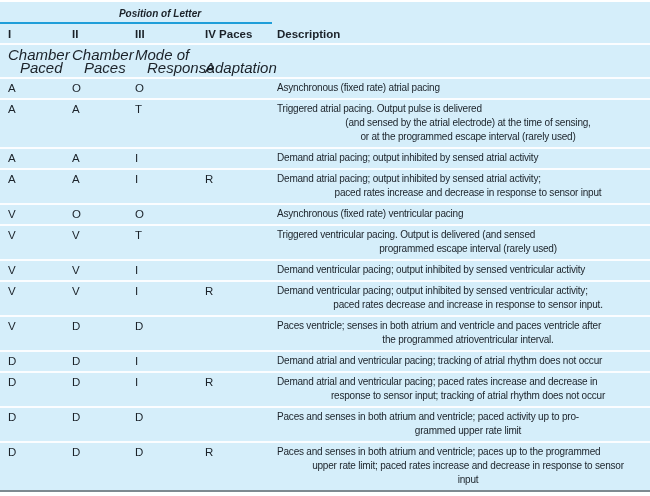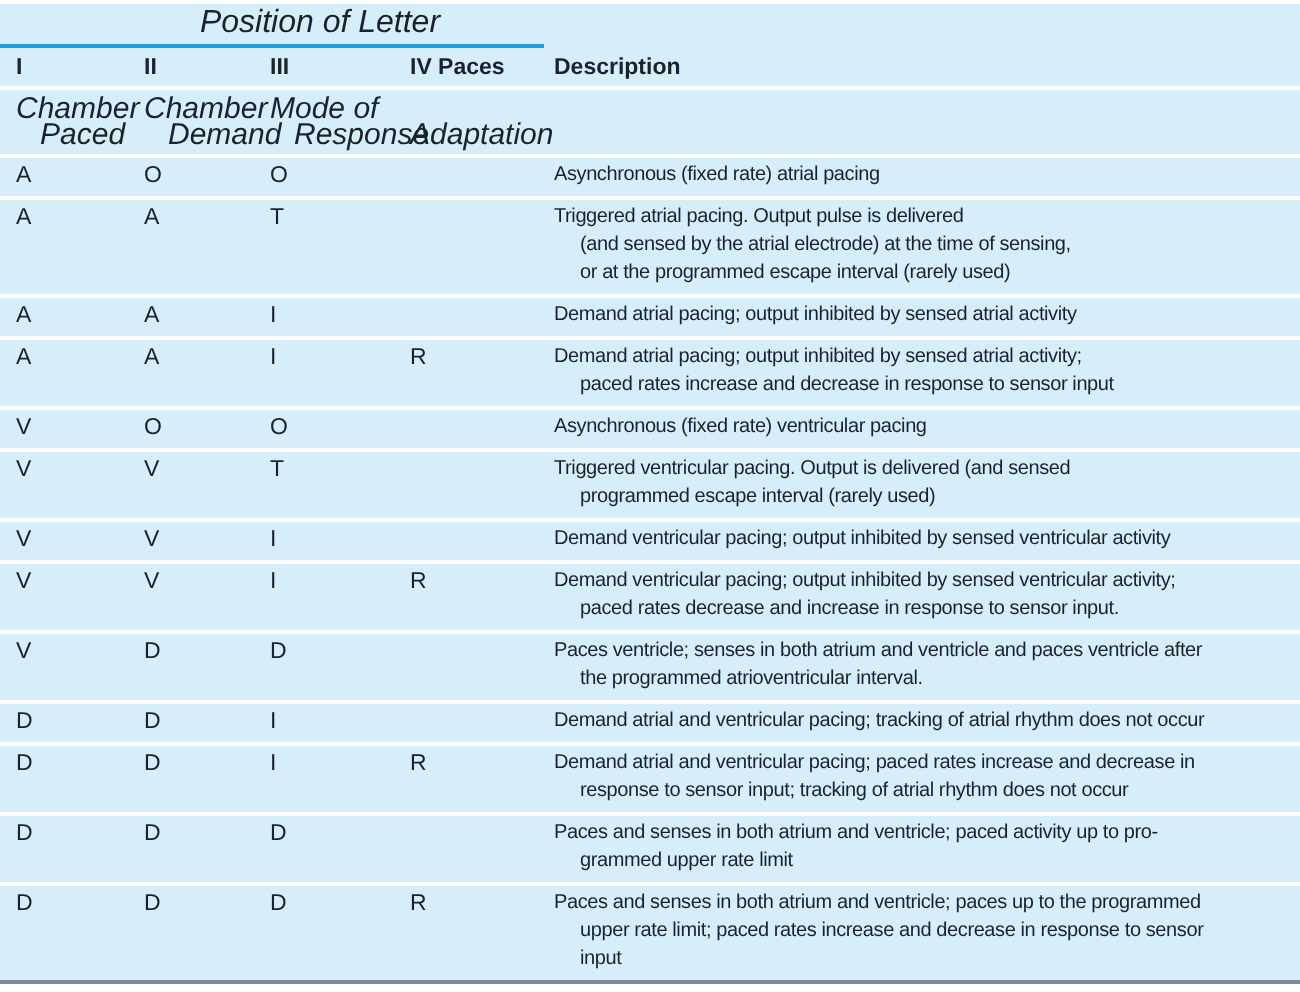--- a/index.html
+++ b/index.html
@@ -27,22 +27,22 @@
   
   .title-band { padding-top: 1px; }
   .title-underline {
     width: 272px;
     border-bottom: 2px solid var(--accent);
     text-align: center;
     padding-bottom: 1px;
   }
   .title {
     font-style: italic;
-    font-weight: normal;
-    font-size: 16px;
+    font-weight: bold;
+    font-size: 10px;
     line-height: 13px;
     display: inline-block;
     margin-left: 48px;
   }
   
   .grid-row {
     display: grid;
     grid-template-columns: 64px 63px 70px 72px 1fr;
     padding-left: 8px;
   }
@@ -72,21 +72,21 @@
     padding-top: 2px;
     padding-bottom: 3px;
   }
   .row:last-child { border-bottom: none; }
   .letter {
     font-size: 11.5px;
     line-height: 14px;
   }
   .desc { padding-right: 4px; font-size: 10px; letter-spacing: -0.2px; }
   .dline { line-height: 14px; white-space: nowrap; }
-  .dline.cont { padding-left: 13px; }
+  .dline.cont { padding-left: 13px; text-align: center; }
 </style>
 </head>
 <body>
 
 <div class="sheet">
 
   <div class="title-band">
     <div class="title-underline">
       <span class="title">Position of Letter</span>
     </div>
@@ -100,21 +100,21 @@
       <div class="desc-h">Description</div>
     </div>
 
   <div class="grid-row subheader-row" id="subheader-row">
       <div class="subcell">
         <div class="sub1">Chamber</div>
         <div class="sub2 indent">Paced</div>
       </div>
       <div class="subcell">
         <div class="sub1">Chamber</div>
-        <div class="sub2 indent">Demand</div>
+        <div class="sub2 indent">Paces</div>
       </div>
       <div class="subcell">
         <div class="sub1">Mode of</div>
         <div class="sub2 indent">Response</div>
       </div>
       <div class="subcell">
         <div class="sub1"></div>
         <div class="sub2">Adaptation</div>
       </div>
       <div class="desc-sub"></div>

